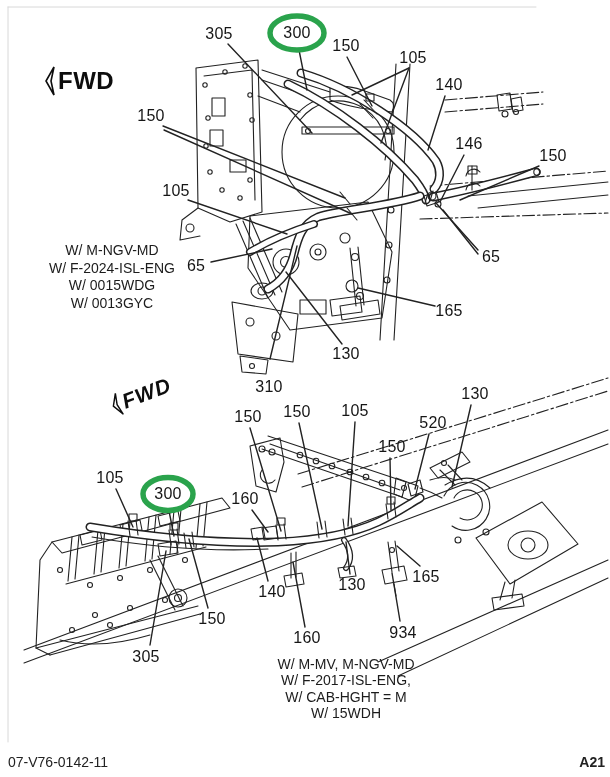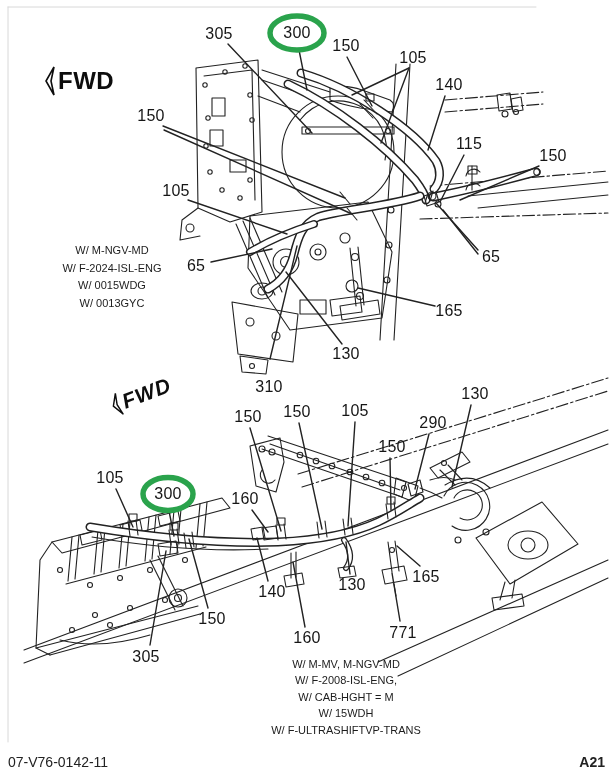--- a/index.html
+++ b/index.html
@@ -18,21 +18,21 @@
   svg.art{position:absolute;left:0;top:0;}
   .callout{
     position:absolute;
     transform:translate(-50%,-50%);
     font-size:16px;color:#161616;
     white-space:nowrap;line-height:1;
     letter-spacing:0.2px;
   }
   .note{
     position:absolute;text-align:center;color:#1c1c1c;
-    font-size:11px;line-height:16.4px;white-space:nowrap;
+    font-size:14px;line-height:16.4px;white-space:nowrap;
   }
   .note-top{line-height:17.5px;}
   .fwd{
     position:absolute;display:flex;align-items:center;gap:2px;
     color:#0d0d0d;font-weight:bold;
   }
   .fwd-top{left:44px;top:66px;font-size:24px;letter-spacing:0.5px;}
   .fwd-bottom{
     left:116px;top:394px;font-size:21px;font-style:italic;
     transform:rotate(-21deg);transform-origin:left bottom;letter-spacing:1px;
@@ -355,58 +355,57 @@
     <path d="M10,1 L2,15 L10,29 L7,15 Z" fill="#fff" stroke="#0d0d0d" stroke-width="1.8"></path>
   </svg>
   <span>FWD</span>
 </div>
 
 <div class="callout" style="left:219px;top:34px">305</div>
 <div class="callout" style="left:297px;top:33px">300</div>
 <div class="callout" style="left:346px;top:46px">150</div>
 <div class="callout" style="left:413px;top:58px">105</div>
 <div class="callout" style="left:449px;top:85px">140</div>
-<div class="callout" style="left:469px;top:144px">115</div>
+<div class="callout" style="left:469px;top:144px">146</div>
 <div class="callout" style="left:553px;top:156px">150</div>
 <div class="callout" style="left:151px;top:116px">150</div>
 <div class="callout" style="left:176px;top:191px">105</div>
 <div class="callout" style="left:196px;top:266px">65</div>
 <div class="callout" style="left:491px;top:257px">65</div>
 <div class="callout" style="left:449px;top:311px">165</div>
 <div class="callout" style="left:346px;top:354px">130</div>
 <div class="callout" style="left:269px;top:387px">310</div>
 
 <div class="callout" style="left:110px;top:478px">105</div>
 <div class="callout" style="left:168px;top:494px">300</div>
 <div class="callout" style="left:248px;top:417px">150</div>
 <div class="callout" style="left:297px;top:412px">150</div>
 <div class="callout" style="left:355px;top:411px">105</div>
 <div class="callout" style="left:392px;top:447px">150</div>
-<div class="callout" style="left:433px;top:423px">290</div>
+<div class="callout" style="left:433px;top:423px">520</div>
 <div class="callout" style="left:475px;top:394px">130</div>
 <div class="callout" style="left:245px;top:499px">160</div>
 <div class="callout" style="left:272px;top:592px">140</div>
 <div class="callout" style="left:212px;top:619px">150</div>
 <div class="callout" style="left:146px;top:657px">305</div>
 <div class="callout" style="left:307px;top:638px">160</div>
-<div class="callout" style="left:403px;top:633px">771</div>
+<div class="callout" style="left:403px;top:633px">934</div>
 <div class="callout" style="left:352px;top:585px">130</div>
 <div class="callout" style="left:426px;top:577px">165</div>
 
 <div class="note note-top" style="left:28px;top:242px;width:168px">
   <div>W/ M-NGV-MD</div>
   <div>W/ F-2024-ISL-ENG</div>
   <div>W/ 0015WDG</div>
   <div>W/ 0013GYC</div>
 </div>
 
 <div class="note" style="left:215px;top:656px;width:262px">
   <div>W/ M-MV, M-NGV-MD</div>
-  <div>W/ F-2008-ISL-ENG,</div>
+  <div>W/ F-2017-ISL-ENG,</div>
   <div>W/ CAB-HGHT = M</div>
   <div>W/ 15WDH</div>
-  <div>W/ F-ULTRASHIFTVP-TRANS</div>
 </div>
 
 <div id="footer-left" class="footer-text">07-V76-0142-11</div>
 <div id="footer-right" class="footer-text">A21</div>
 
 </div>
 
 </body></html>

